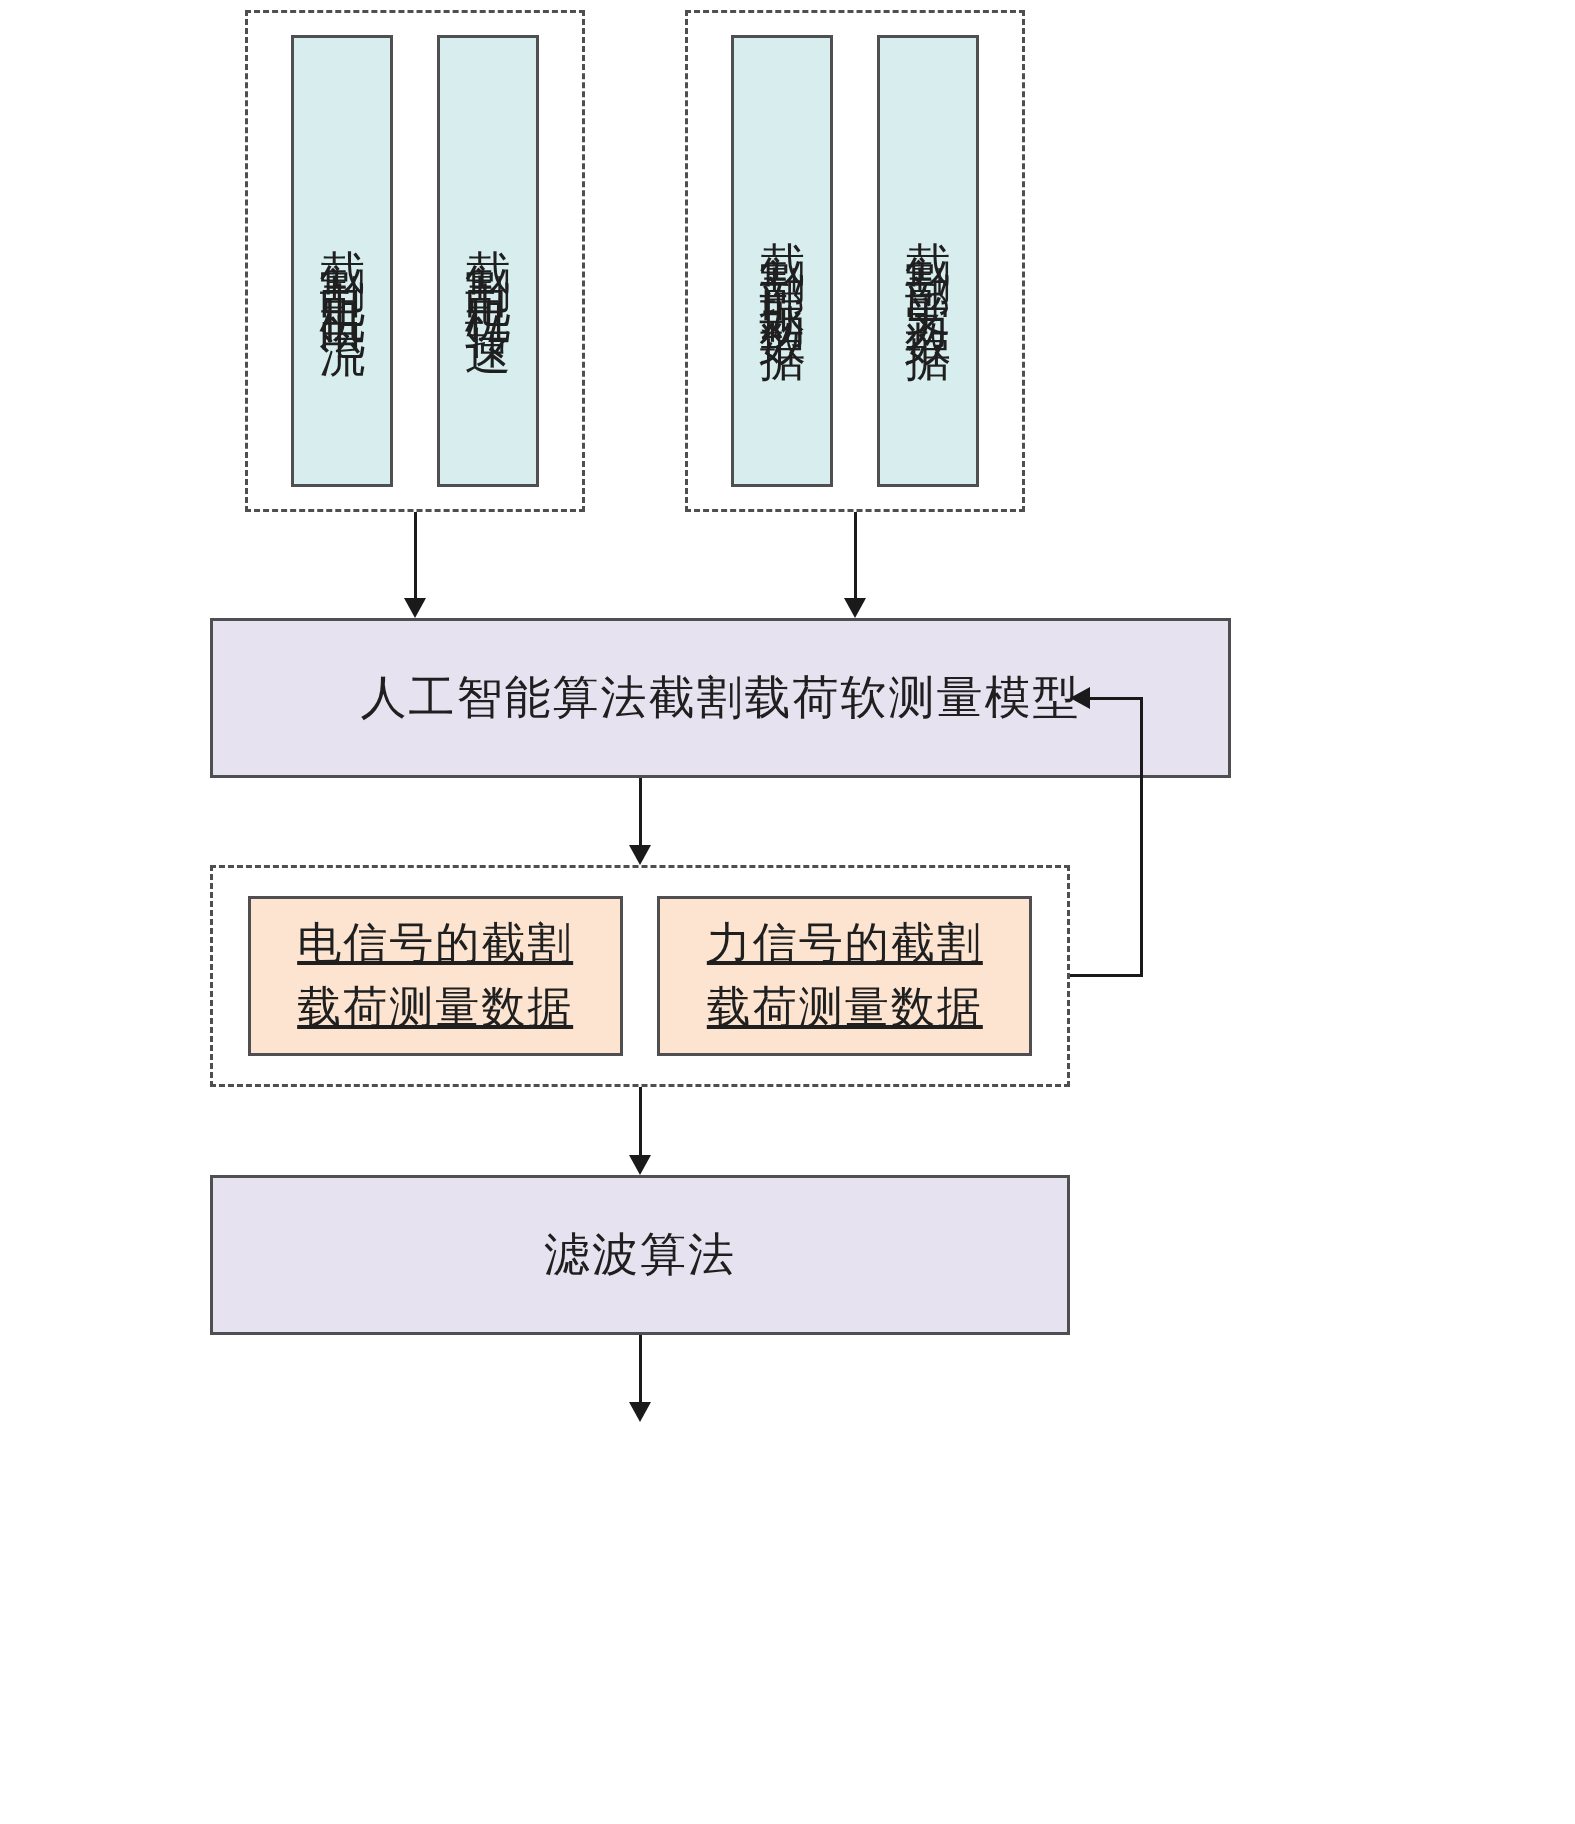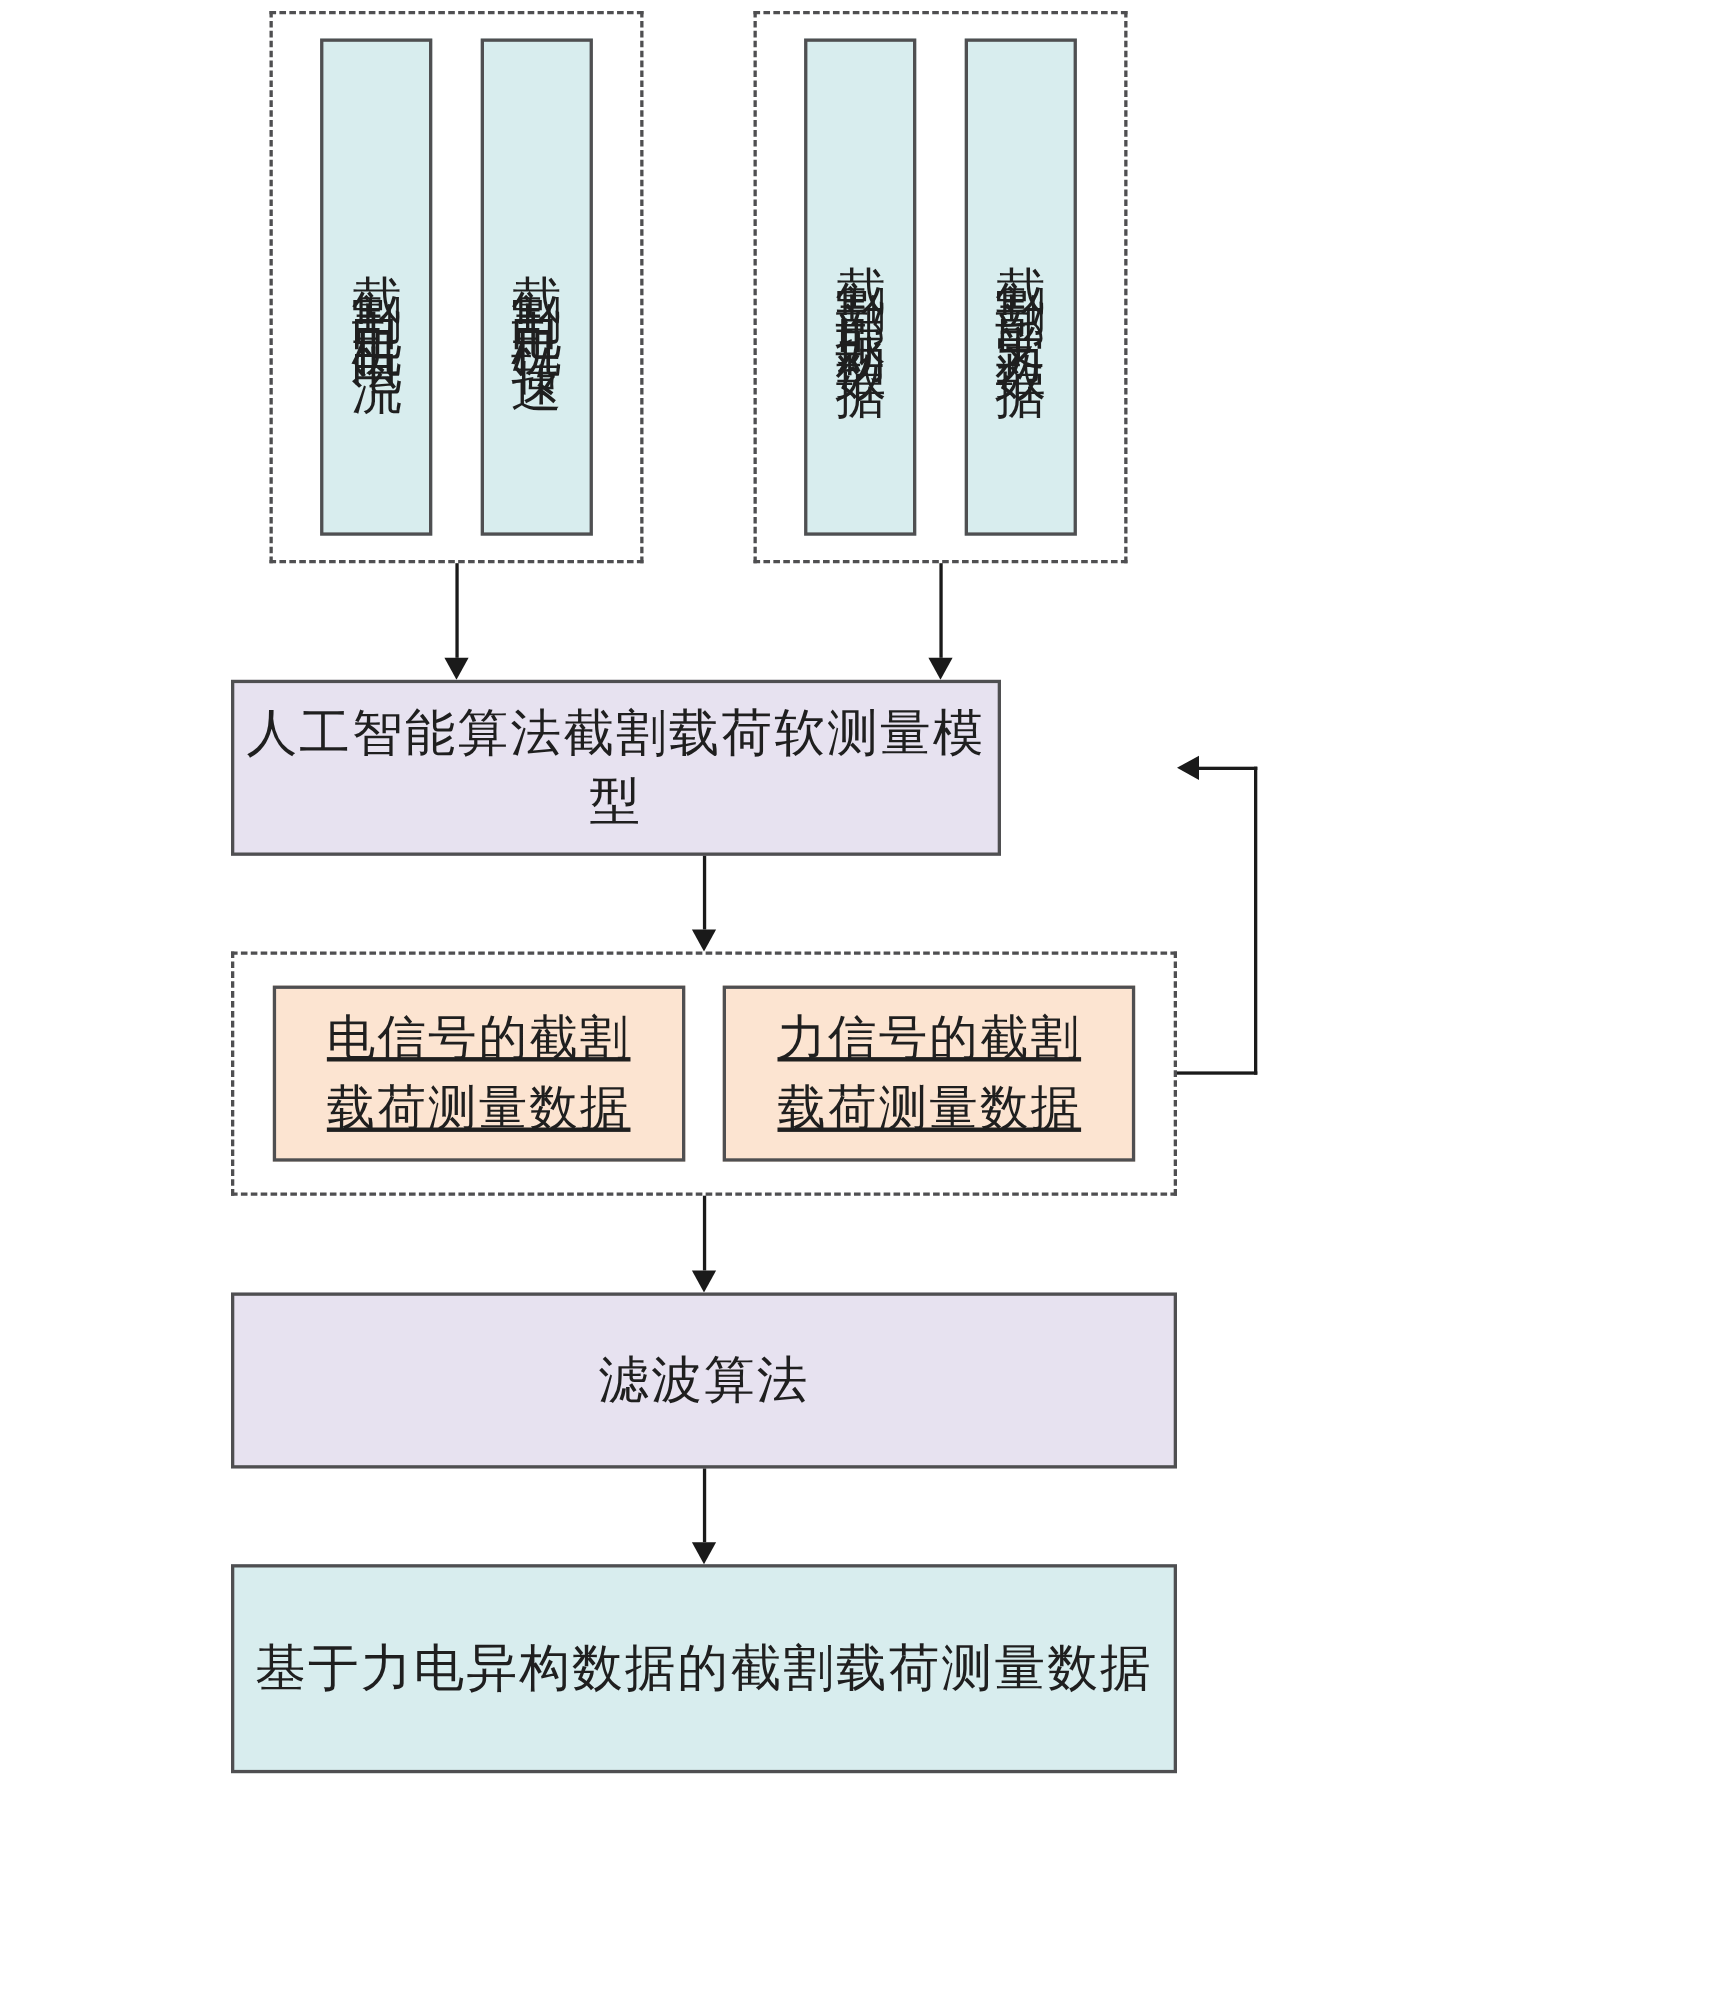--- a/index.html
+++ b/index.html
@@ -117,21 +117,21 @@
 
   <div class="arrow-v" style="left:415px; top:512px; height:106px;">
     <div class="shaft"></div>
     <div class="head"></div>
   </div>
   <div class="arrow-v" style="left:855px; top:512px; height:106px;">
     <div class="shaft"></div>
     <div class="head"></div>
   </div>
 
-  <div class="solid-box lavender" style="left:210px; top:618px; width:700px; height:160px;">
+  <div class="solid-box lavender" style="left:210px; top:618px; width:1021px; height:160px;">
     <span>人工智能算法截割载荷软测量模型</span>
   </div>
 
   <div class="arrow-v" style="left:640px; top:778px; height:87px;">
     <div class="shaft"></div>
     <div class="head"></div>
   </div>
 
   <div class="dashed-group" style="left:210px; top:865px; width:860px; height:222px;">
     <div class="peach-box">
@@ -156,17 +156,14 @@
 
   <div class="solid-box lavender" style="left:210px; top:1175px; width:860px; height:160px;">
     <span>滤波算法</span>
   </div>
 
   <div class="arrow-v" style="left:640px; top:1335px; height:87px;">
     <div class="shaft"></div>
     <div class="head"></div>
   </div>
 
-  <div class="solid-box teal-bg" style="left:210px; top:1422px; width:860px; height:190px;">
-    <span>基于力电异构数据的截割载荷测量数据</span>
-  </div>
 
 </div>
 
 </body></html>

